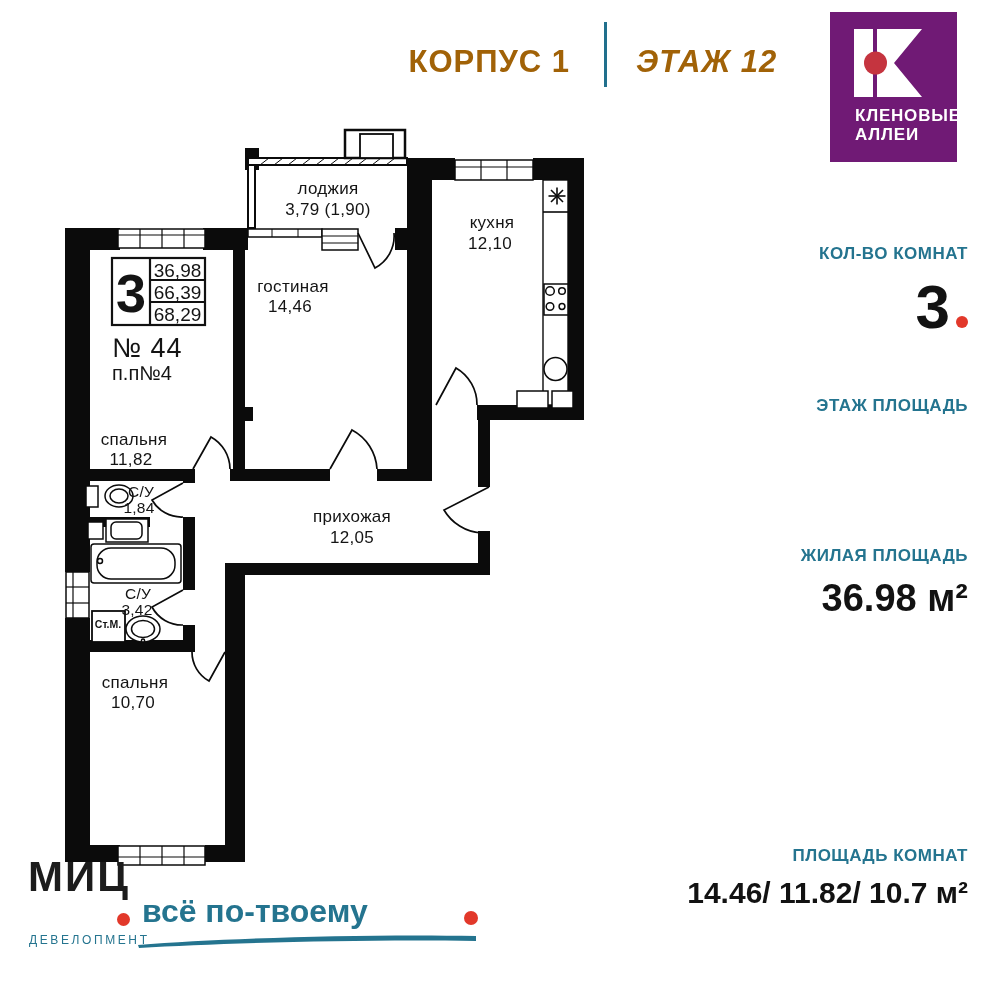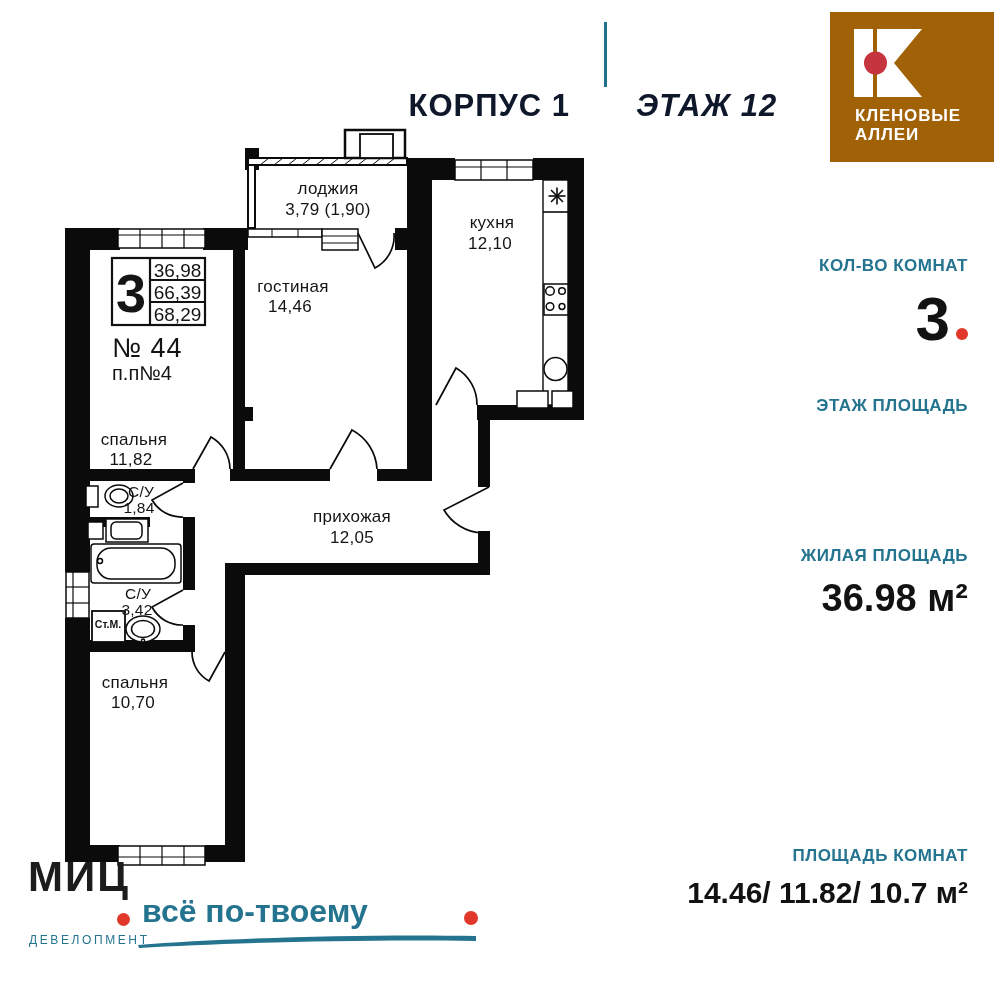--- a/index.html
+++ b/index.html
@@ -1,38 +1,38 @@
 <!DOCTYPE html>
 <html><head>
 <meta charset="utf-8">
 <style>
   html,body{margin:0;padding:0;}
   .page{position:relative;width:1000px;height:1000px;background:#ffffff;overflow:hidden;
         font-family:"Liberation Sans",sans-serif;}
   
-  .hdr-label{position:absolute;color:#0f172a;font-weight:700;font-size:31px;letter-spacing:1px;margin-top:44px;}
+  .hdr-label{position:absolute;color:#a16207;font-weight:700;font-size:31px;letter-spacing:1px;}
   .hdr-building{top:44px;left:330px;width:240px;text-align:right;}
   .hdr-floor{top:44px;left:636px;font-style:italic;}
   .hdr-divider{position:absolute;left:604px;top:22px;width:3px;height:65px;background:#21708d;}
   
-  .brand{position:absolute;left:830px;top:12px;width:164px;height:150px;background:#a16207;}
+  .brand{position:absolute;left:830px;top:12px;width:127px;height:150px;background:#701a75;}
   .brand svg{position:absolute;left:24px;top:17px;}
   .brand-line{position:absolute;left:25px;color:#ffffff;font-weight:700;font-size:17px;letter-spacing:0.8px;}
   .brand-l1{top:94px;}
   .brand-l2{top:113px;}
   
   .plan{position:absolute;left:0;top:0;}
   .plan text{font-family:"Liberation Sans",sans-serif;fill:#141414;}
   .room-label{font-size:17px;letter-spacing:0.3px;}
   .room-label-sm{font-size:15.5px;letter-spacing:0.2px;}
   
   .stat{position:absolute;right:32px;text-align:right;}
   .stat .label{color:#24748f;font-weight:700;font-size:17px;letter-spacing:0.5px;}
   .stat .value{color:#121212;font-weight:700;line-height:1;}
-  .stat0{top:256px;} .stat0 .value{font-size:62px;margin-top:12px;letter-spacing:1px;}
+  .stat0{top:244px;} .stat0 .value{font-size:62px;margin-top:12px;letter-spacing:1px;}
   .stat1{top:396px;} .stat2{top:546px;} .stat3{top:696px;}
   .stat1 .value,.stat2 .value,.stat3 .value{font-size:38px;margin-top:13px;}
   .stat4{top:846px;} .stat4 .value{font-size:30px;margin-top:12px;}
   .red-dot{display:inline-block;background:#e2382a;border-radius:50%;}
   .dot-lg{width:12px;height:12px;margin-left:5px;}
   
   .mits{position:absolute;left:28px;top:853px;color:#1c1c1c;font-weight:700;font-size:42px;letter-spacing:2px;}
   .mits-dot{position:absolute;left:117px;top:913px;width:13px;height:13px;}
   .mits-sub{position:absolute;left:29px;top:933px;color:#24748f;font-weight:400;font-size:12px;letter-spacing:2.6px;}
   .slogan{position:absolute;left:142px;top:893px;color:#24748f;font-weight:700;font-size:32px;}

